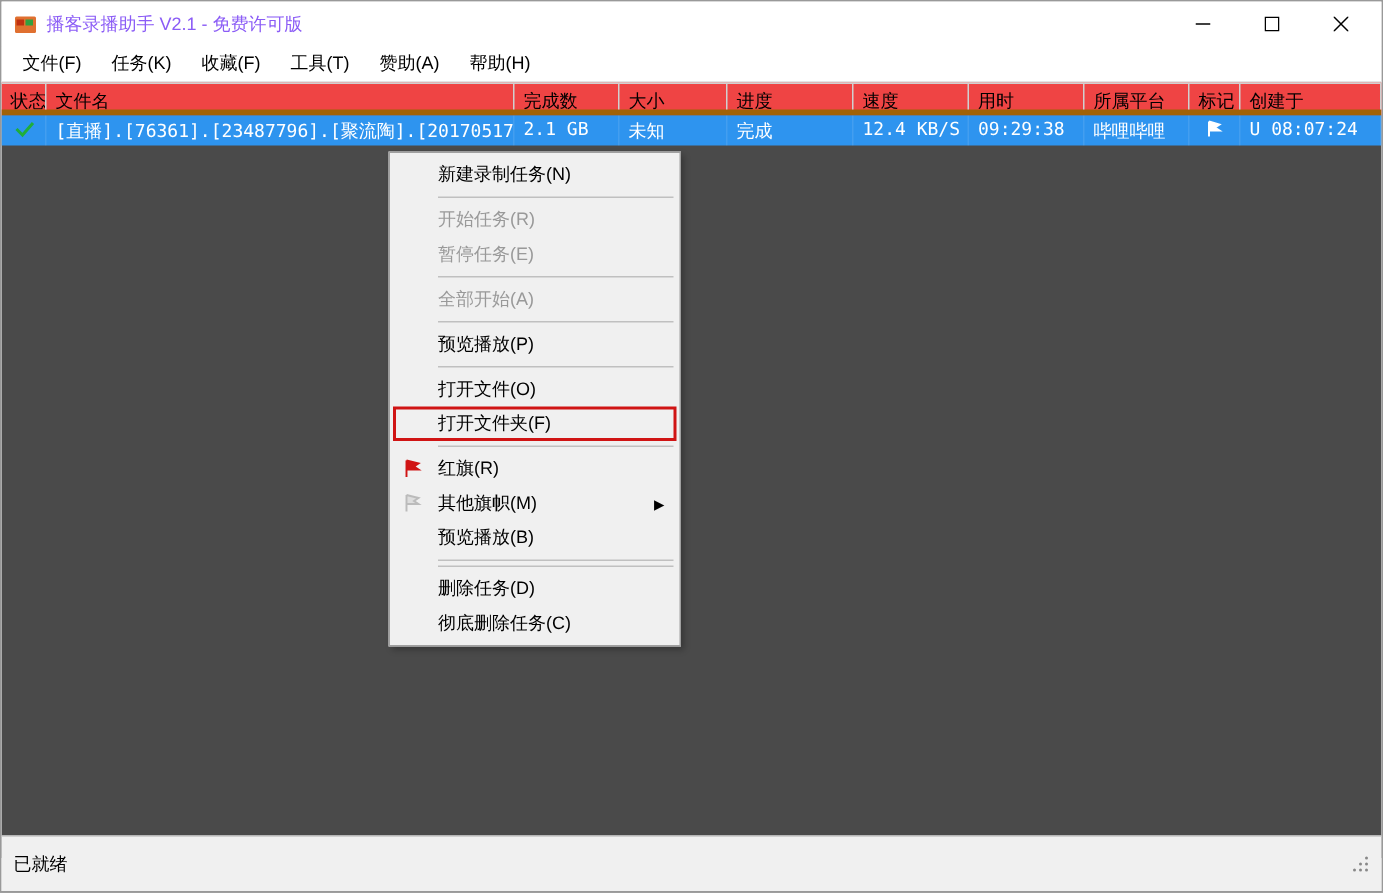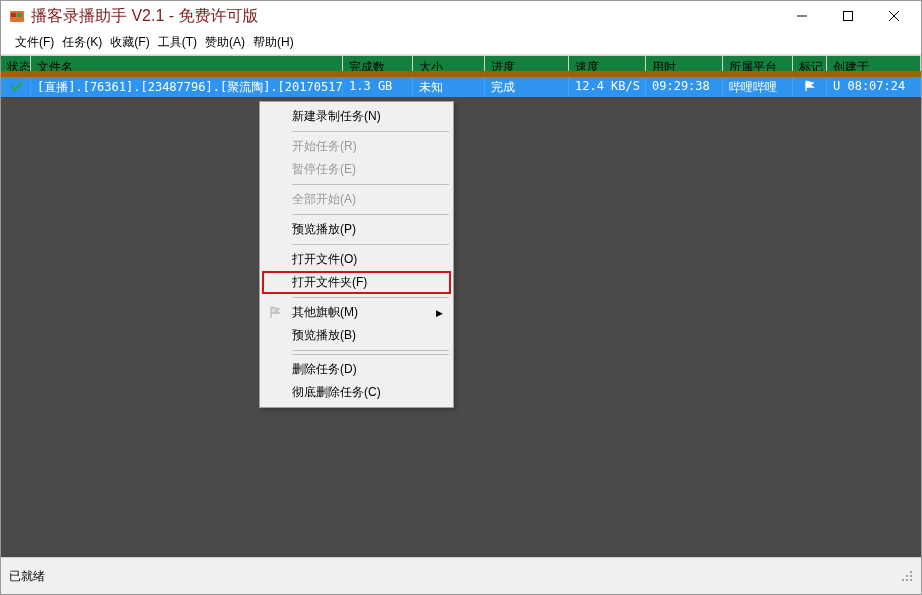--- a/index.html
+++ b/index.html
@@ -19,46 +19,46 @@
       align-items: center;
       padding: 0 4px;
       background: #fff;
     }
     .titlebar .app-icon {
       width: 16px;
       height: 16px;
       margin: 0 6px 0 4px;
       display: inline-block;
     }
-    .titlebar .title { flex: 1; font-size: 16px; color: #7f1d1d; }
+    .titlebar .title { flex: 1; font-size: 12px; color: #8b5cf6; }
     .win-controls { display: flex; }
     .win-btn {
       width: 46px;
       height: 30px;
       display: flex;
       align-items: center;
       justify-content: center;
       font-size: 13px;
     }
     .menubar {
       height: 24px;
       display: flex;
       align-items: center;
       padding: 0 10px;
-      gap: 0;
+      gap: 12px;
       background: #fff;
       border-bottom: 1px solid #e5e5e5;
     }
     .menubar .menuitem { padding: 2px 4px; cursor: default; }
     .table-header {
       height: 22px;
       display: flex;
-      background: #15803d;
+      background: #ef4444;
       border-top: 1px solid #d0d0d0;
-      border-bottom: 6px solid #a16207;
+      border-bottom: 4px solid #a16207;
     }
     .table-header .col {
       border-right: 1px solid #d0d0d0;
       padding: 3px 6px;
       overflow: hidden;
       white-space: nowrap;
     }
     .table-body {
       background: #4a4a4a;
       height: calc(100% - 30px - 24px - 22px - 22px);
@@ -200,21 +200,21 @@
 <div class="table-body">
   <div class="table-row">
     <div class="cell c-status" style="display:flex;align-items:center;justify-content:center;">
       <span>
         <svg width="14" height="14">
             <path d="M2 7 L6 11 L13 3" stroke="#1fae3a" stroke-width="2" fill="none"></path>
           </svg>
       </span>
     </div>
     <div class="cell c-name">[直播].[76361].[23487796].[聚流陶].[20170517O...</div>
-    <div class="cell c-done">1.3 GB</div>
+    <div class="cell c-done">2.1 GB</div>
     <div class="cell c-size">未知</div>
     <div class="cell c-prog">完成</div>
     <div class="cell c-speed">12.4 KB/S</div>
     <div class="cell c-time">09:29:38</div>
     <div class="cell c-plat">哔哩哔哩</div>
     <div class="cell c-flag" style="display:flex;align-items:center;justify-content:center;">
       <span>
         <svg width="12" height="12">
             <path d="M2 1 L2 11 M2 1 L9 3 L6 5 L9 7 L2 7" stroke="#fff" stroke-width="1.3" fill="#fff"></path>
           </svg>
@@ -230,20 +230,28 @@
   <div class="ctx-item disabled">开始任务(R)</div>
   <div class="ctx-item disabled">暂停任务(E)</div>
   <div class="ctx-sep"></div>
   <div class="ctx-item disabled">全部开始(A)</div>
   <div class="ctx-sep"></div>
   <div class="ctx-item">预览播放(P)</div>
   <div class="ctx-sep"></div>
   <div class="ctx-item">打开文件(O)</div>
   <div class="ctx-item highlight">打开文件夹(F)</div>
   <div class="ctx-sep"></div>
+  <div class="ctx-item">
+    <span class="ctx-icon">
+      <svg width="14" height="14">
+          <path d="M3 2 L3 13 M3 2 L11 4 L8 6 L11 8 L3 8" stroke="#d01414" stroke-width="1.3" fill="#d01414"></path>
+        </svg>
+    </span>
+    <span>红旗(R)</span>
+  </div>
   <div class="ctx-item">
     <span class="ctx-icon">
       <svg width="14" height="14">
           <path d="M3 2 L3 13 M3 2 L11 4 L8 6 L11 8 L3 8" stroke="#bbb" stroke-width="1.3" fill="#ddd"></path>
         </svg>
     </span>
     <span>其他旗帜(M)</span>
     <span class="arrow">▶</span>
   </div>
   <div class="ctx-item">预览播放(B)</div>

